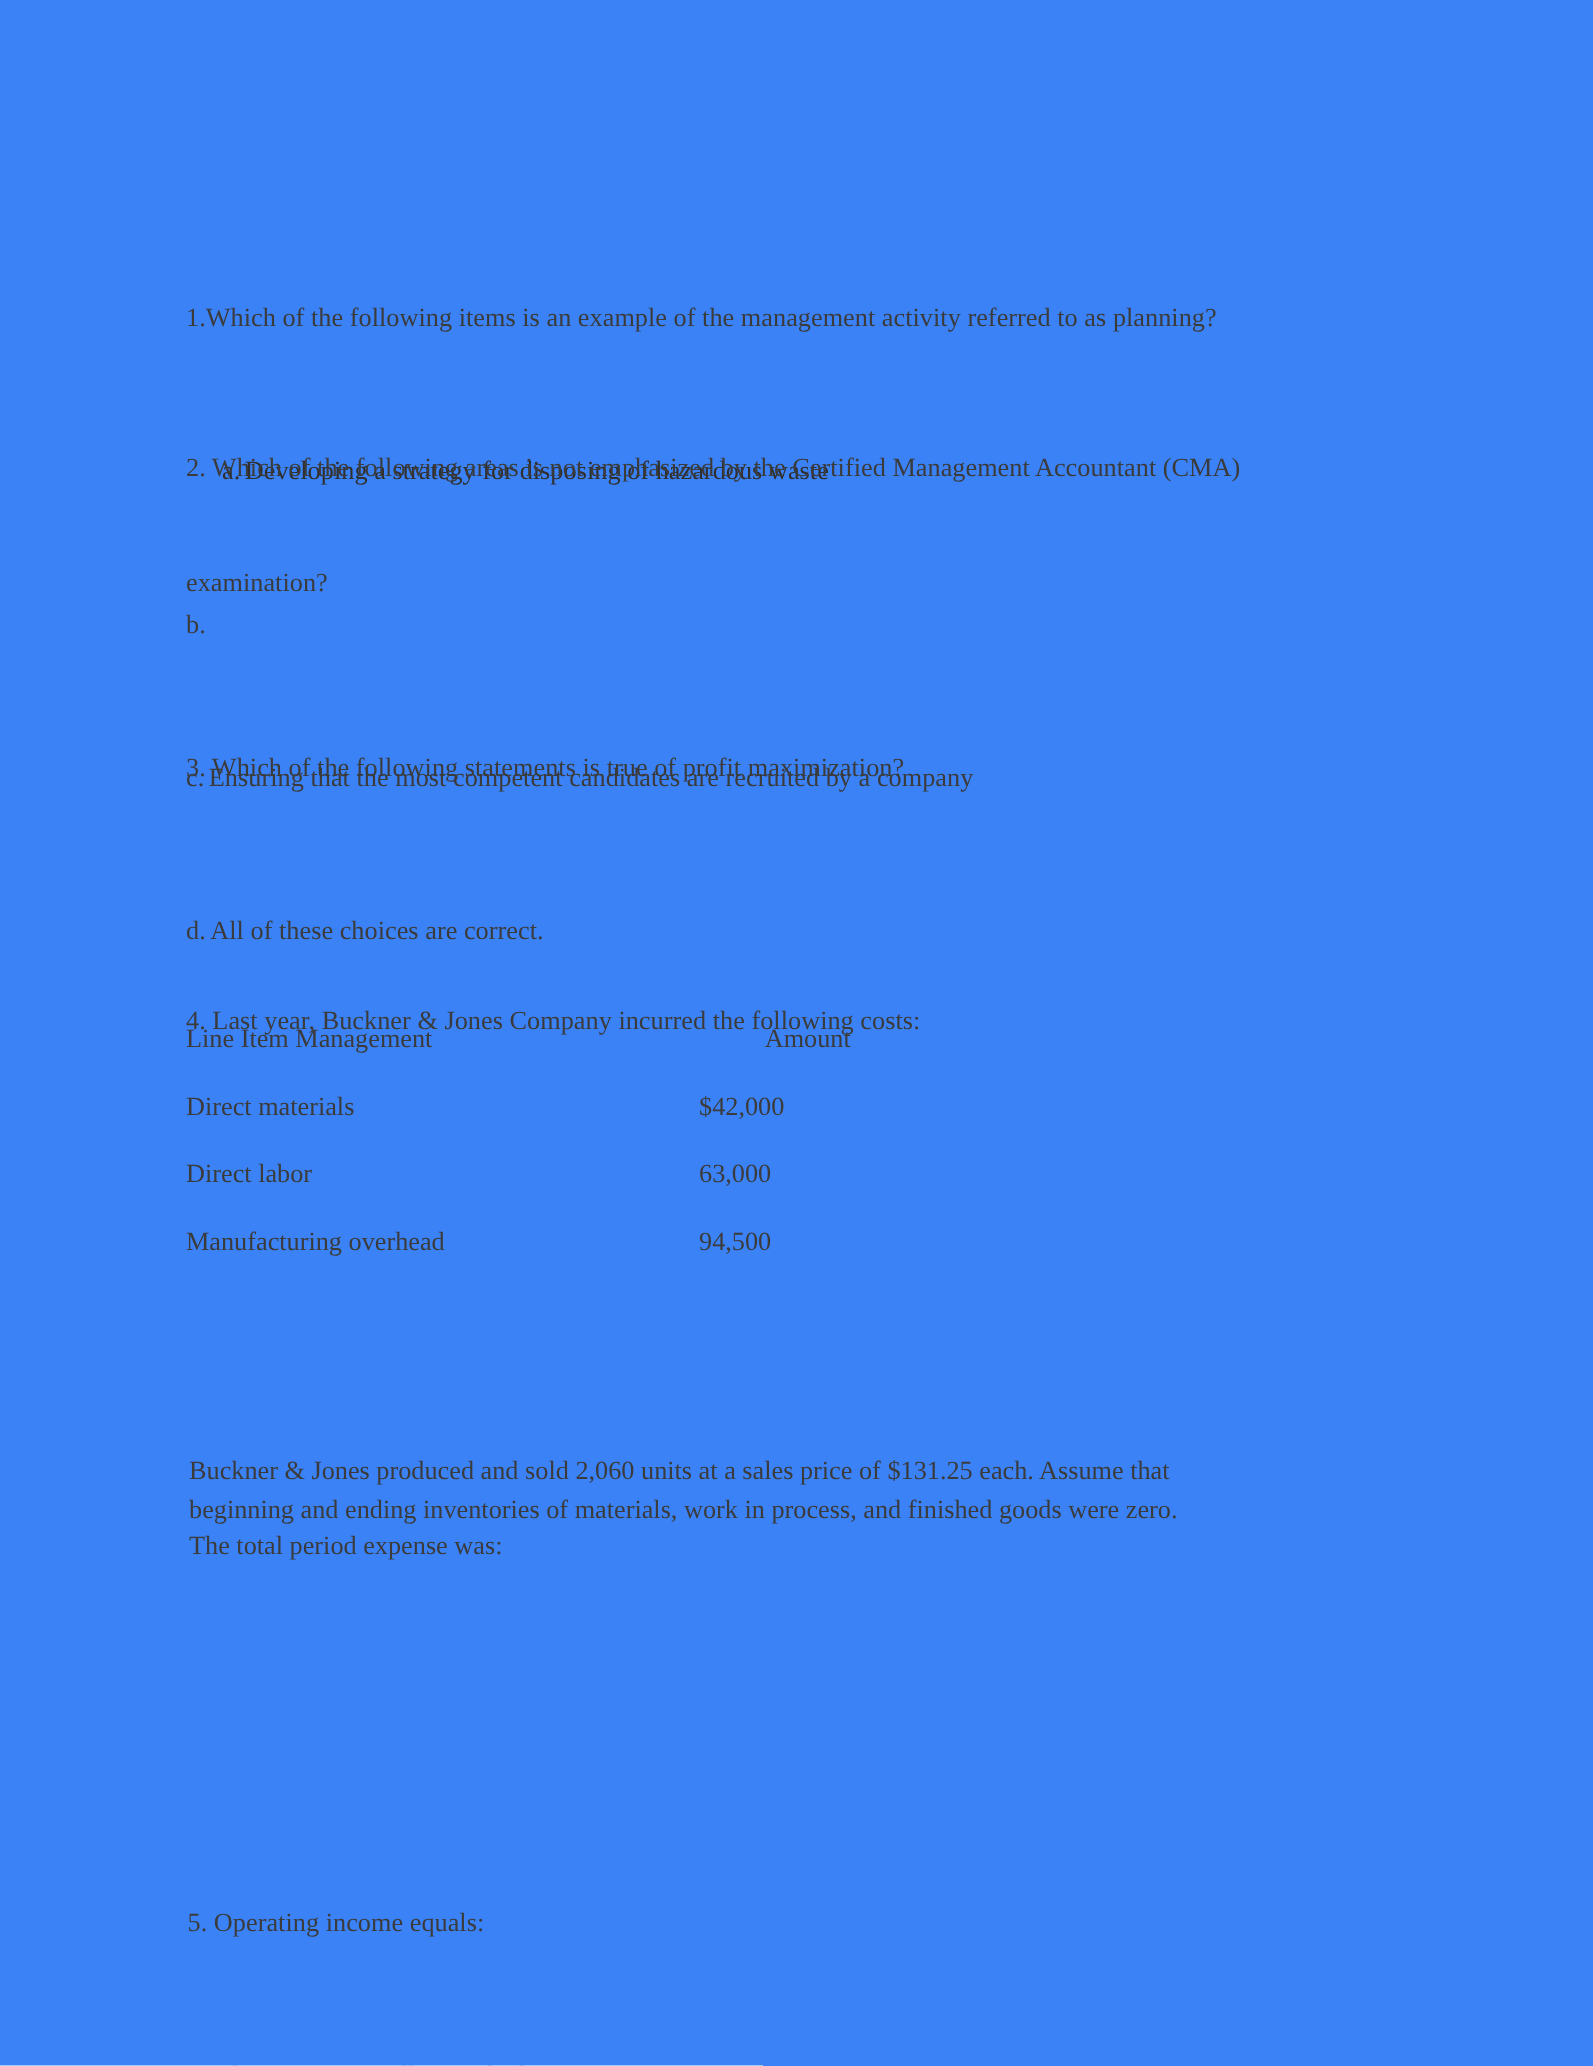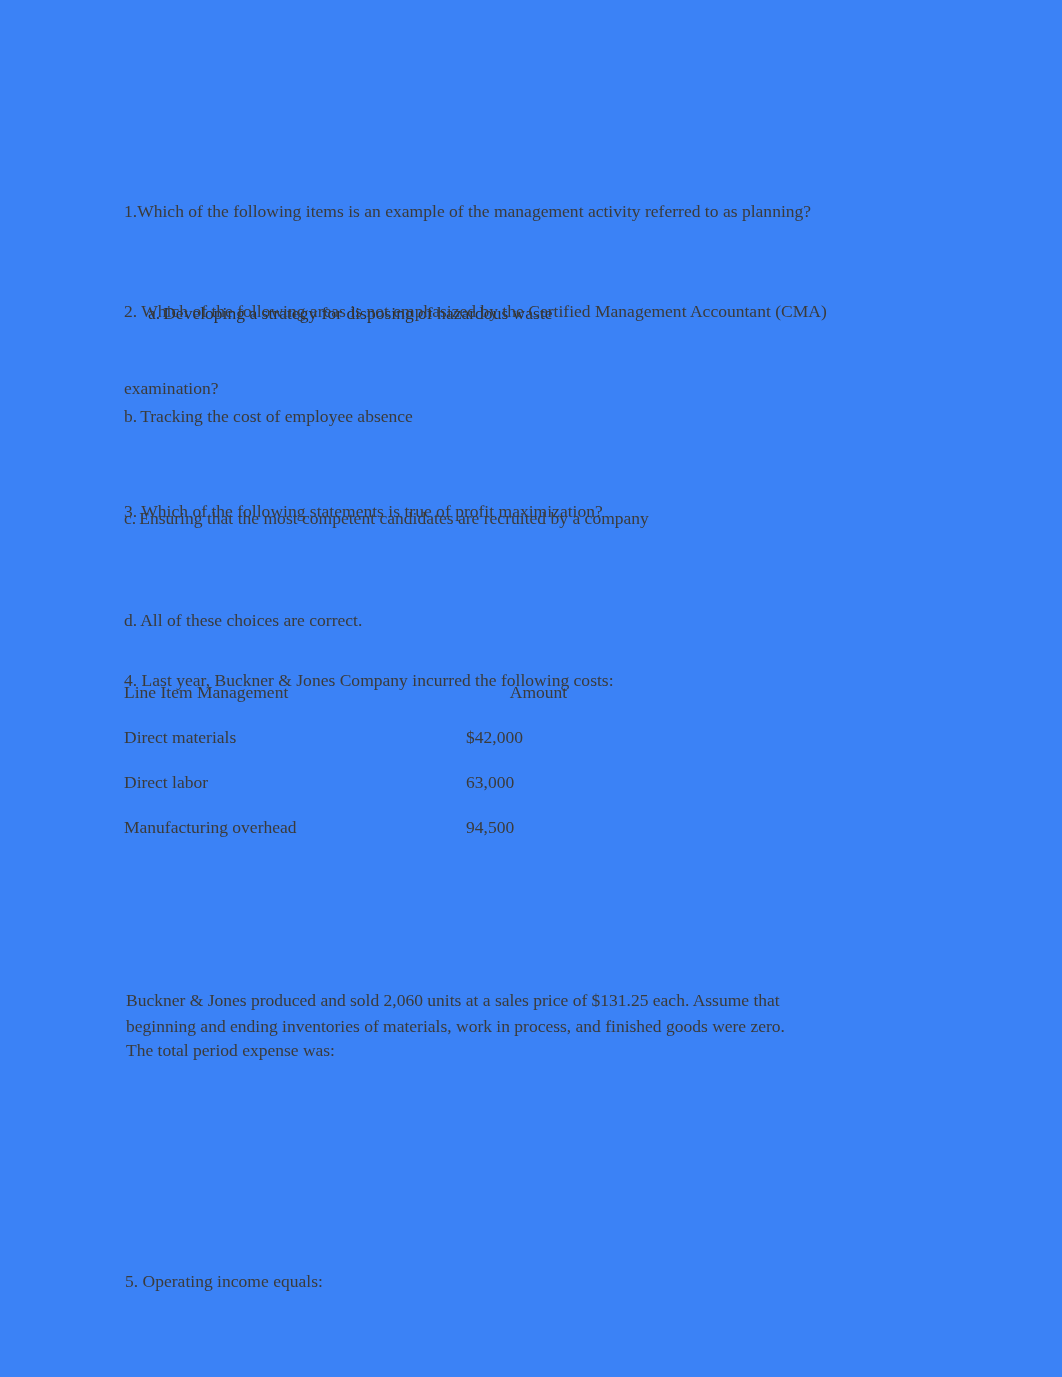--- a/index.html
+++ b/index.html
@@ -97,39 +97,37 @@
   }
   .cost-table .col-desc { width: 321px; }
   .cost-table .col-amt  { width: 160px; }
   .cost-table th.col-amt { text-align: center; padding-left: 6px; }
   .cost-table td.col-amt { text-align: left; padding-left: 21px; }
 
   .para {
     position: absolute;
     font-size: 17.5px;
     line-height: 25.5px;
-    margin-top: 20px;
   }
 </style>
 </head>
 <body>
 
 <div class="page">
 
   <div class="block" style="left:124px; top:122px; width:760px;">
 
     <span class="q-line">1.Which of the following items is an example of the management activity referred to as planning?</span>
 
     <div class="opt-row hl-row">
       <span class="hl hl-tight"><span class="opt-marker">a.</span><span class="opt-text">Developing a strategy for disposing of hazardous waste</span></span>
     </div>
 
     <div class="opt-row">
       <span class="opt-marker">b.</span>
-      <span class="opt-text">Tracking the cost of employee absence</span>
     </div>
 
     <div class="opt-row">
       <span class="opt-marker">c.</span>
       <span class="opt-text">Ensuring that the most competent candidates are recruited by a company</span>
     </div>
 
     <div class="opt-row">
       <span class="opt-marker">d.</span>
       <span class="opt-text">All of these choices are correct.</span>

